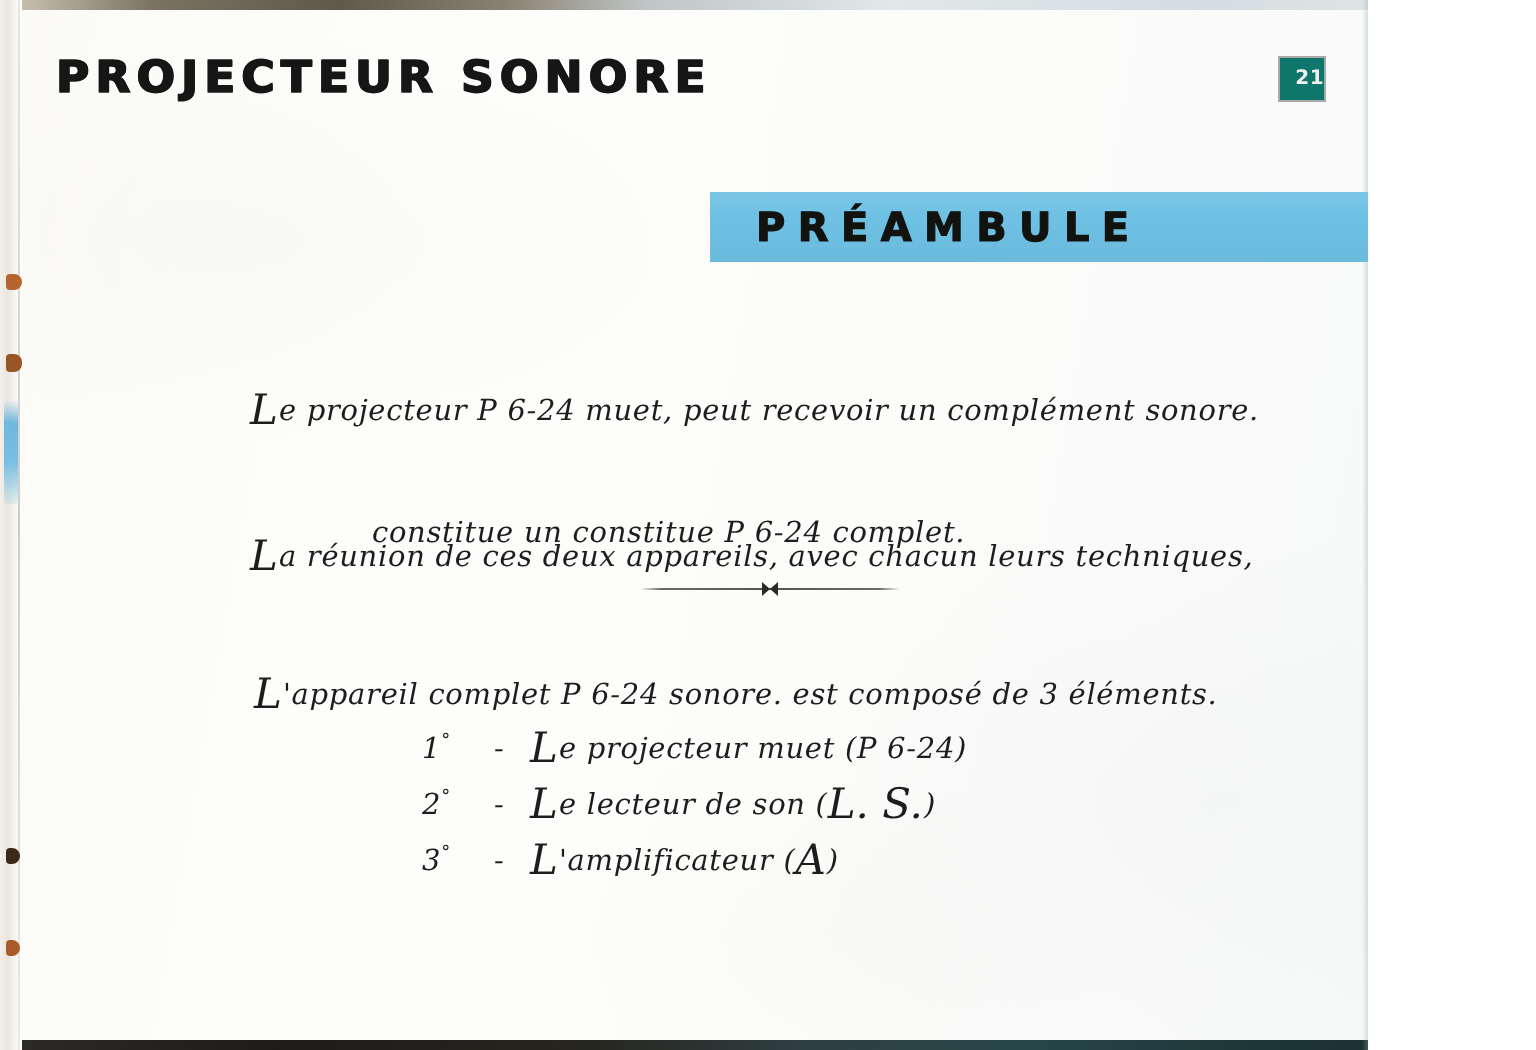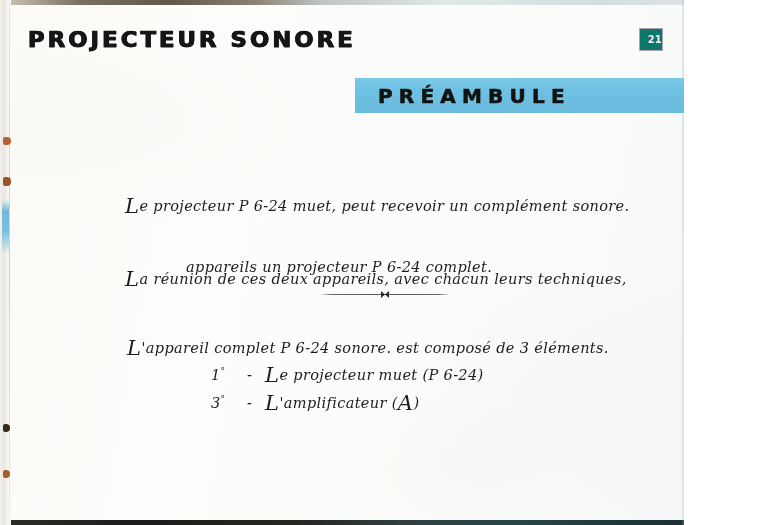--- a/index.html
+++ b/index.html
@@ -116,21 +116,21 @@
     font-weight: 700;
     font-size: 10px;
     color: #f2f0ec;
     letter-spacing: .2px;
     line-height: 1;
   }
 
   
   #banner {
     position: absolute;
-    left: 355px; top: 78px;
+    left: 355px; top: 96px;
     width: 413px; height: 35px;
     background: #6ec1e4;
   }
   #banner-sheen {
     position: absolute;
     inset: 0;
     background: linear-gradient(180deg, rgba(255,255,255,.10), rgba(255,255,255,0) 35%, rgba(0,0,0,.035));
   }
   #banner-label {
     position: absolute;
@@ -271,38 +271,41 @@
 
   <div class="para script" id="p1">
     <span class="cap">L</span><span>e projecteur </span><span class="model">P 6-24</span><span> muet, peut recevoir un complément sonore.</span>
   </div>
 
   <div class="para script" id="p2a">
     <span class="cap">L</span><span>a réunion de ces deux appareils, avec chacun leurs techniques,</span>
   </div>
 
   <div class="para script" id="p2b">
-    <span>appareils un projecteur </span><span class="model">P 6-24</span><span> complet.</span>
+    <span>constitue un constitue </span><span class="model">P 6-24</span><span> complet.</span>
   </div>
 
   <div id="divider">
     <div class="rule"></div>
     <div class="knot"></div>
   </div>
 
   <div class="para script" id="p3">
     <span class="cap">L</span><span>'appareil complet </span><span class="model">P 6-24</span><span> sonore. est composé de 3 éléments.</span>
   </div>
 
   <div id="list">
 
     <div class="list-item script">
       <span class="marker"><span>1</span><span class="deg">°</span></span><span class="dash">-</span><span class="cap">L</span><span>e projecteur muet (</span><span class="model">P 6-24</span><span>)</span>
     </div>
 
+    <div class="list-item script">
+      <span class="marker"><span>2</span><span class="deg">°</span></span><span class="dash">-</span><span class="cap">L</span><span>e lecteur de son (</span><span class="cap">L. S.</span><span>)</span>
+    </div>
 
     <div class="list-item script">
       <span class="marker"><span>3</span><span class="deg">°</span></span><span class="dash">-</span><span class="cap">L</span><span>'amplificateur (</span><span class="cap">A</span><span>)</span>
     </div>
 
   </div>
 
 </div>
 
 </body></html>

